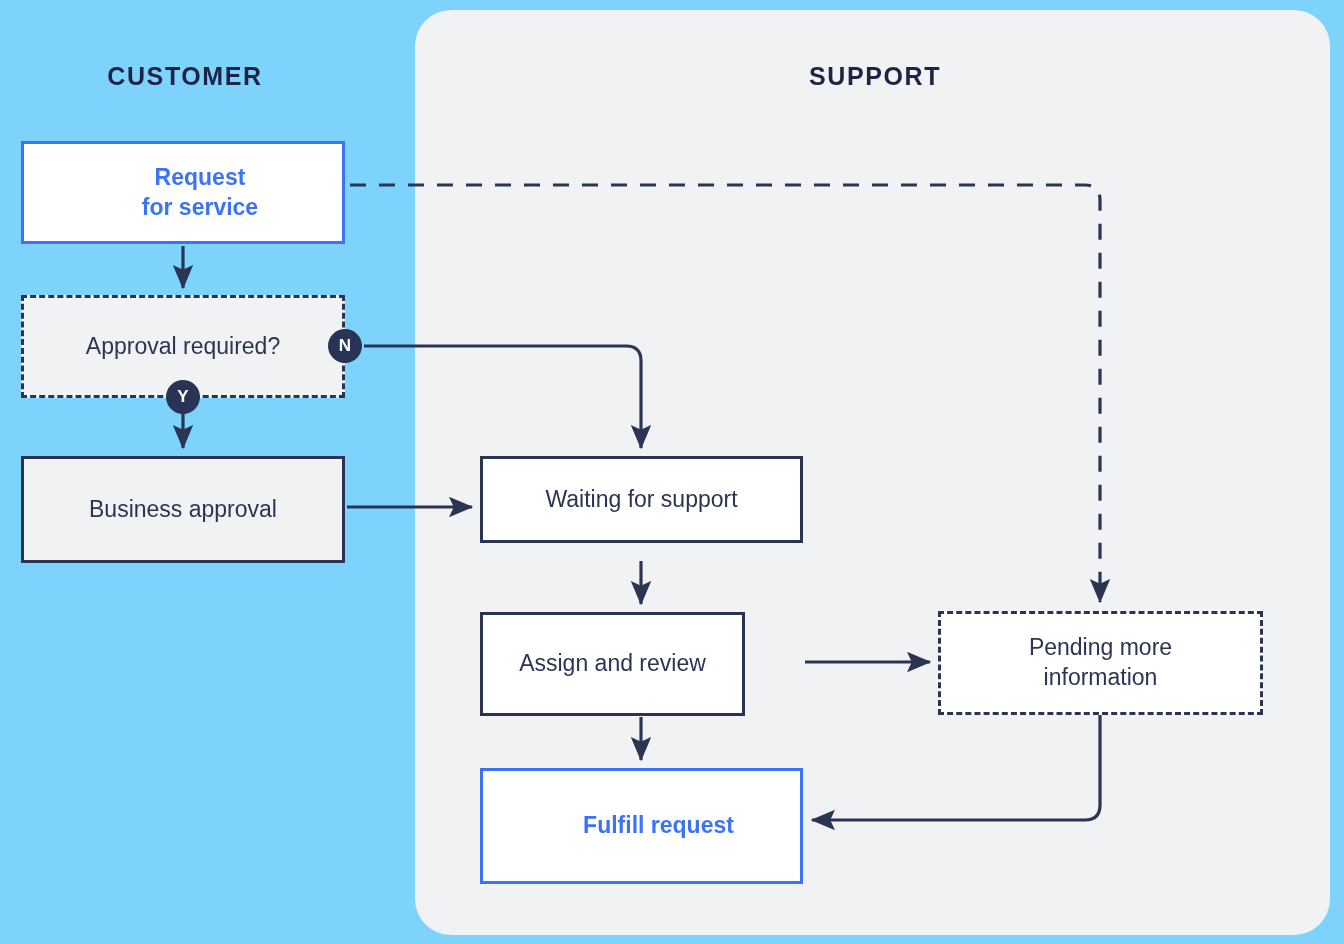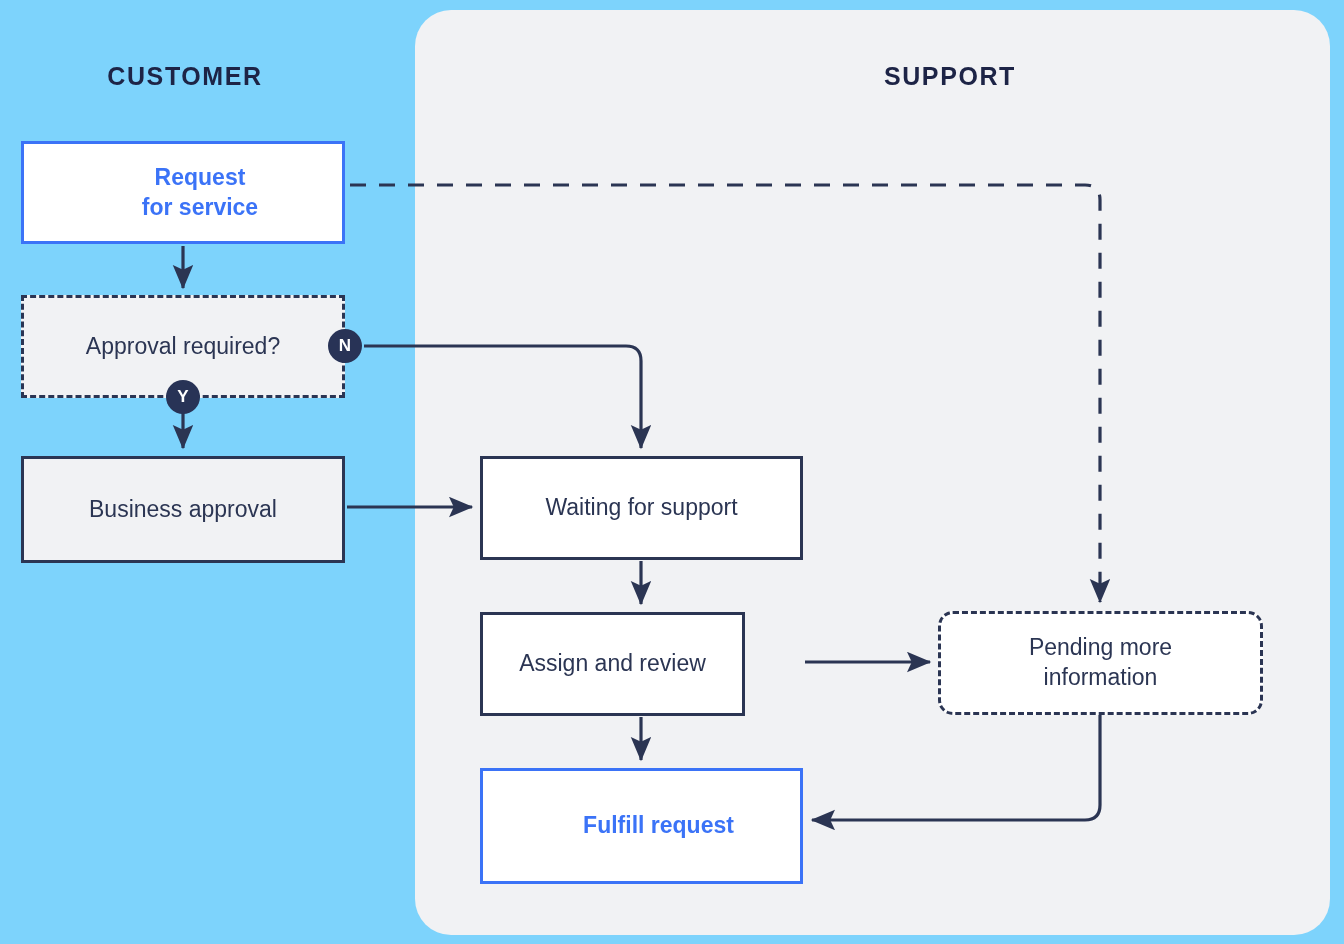--- a/index.html
+++ b/index.html
@@ -98,21 +98,21 @@
 </style>
 </head>
 <body>
 
 <div id="canvas">
 
   <div class="lane-panel" style="left:415px; top:10px; width:915px; height:925px;"></div>
 
   <div class="lane-title" style="left:60px; top:62px; width:250px;">CUSTOMER</div>
 
-  <div class="lane-title" style="left:766px; top:62px; width:250px;text-align:right;">SUPPORT</div>
+  <div class="lane-title" style="left:750px; top:62px; width:250px;">SUPPORT</div>
 
   <svg class="edges" viewBox="0 0 1344 944">
     <defs>
       <marker id="arrowhead" markerWidth="9" markerHeight="9" refX="7.2" refY="3.2" orient="auto" markerUnits="strokeWidth">
         <path d="M0,0 L7.6,3.2 L0,6.4 L1.5,3.2 Z" fill="#2b3553"></path>
       </marker>
     </defs>
 
     <path d="M183,246 L183,288" fill="none" stroke="#2b3553" stroke-width="3.2" marker-end="url(#arrowhead)"></path>
 
@@ -139,29 +139,29 @@
   </div>
 
   <div class="node dashed-dark" style="left:21px; top:295px; width:324px; height:103px;">
     <span class="node-label">Approval required?</span>
   </div>
 
   <div class="node solid-dark" style="left:21px; top:456px; width:324px; height:107px;">
     <span class="node-label">Business approval</span>
   </div>
 
-  <div class="node solid-dark-white" style="left:480px; top:456px; width:323px; height:104px;justify-content:center;">
+  <div class="node solid-dark-white" style="left:480px; top:456px; width:323px; height:87px;justify-content:center;">
     <span class="node-label">Waiting for support</span>
   </div>
 
   <div class="node solid-dark-white" style="left:480px; top:612px; width:265px; height:104px;">
     <span class="node-label">Assign and review</span>
   </div>
 
-  <div class="node dashed-dark-white" style="left:938px; top:611px; width:325px; height:104px;border-radius:15px;">
+  <div class="node dashed-dark-white" style="left:938px; top:611px; width:325px; height:104px;">
     <span class="node-label">Pending more
 information</span>
   </div>
 
   <div class="node solid-blue" style="left:480px; top:768px; width:323px; height:116px;">
     <span class="node-label">Fulfill request</span>
   </div>
 
   <div class="badge" style="left:166px; top:380px;">Y</div>
 

